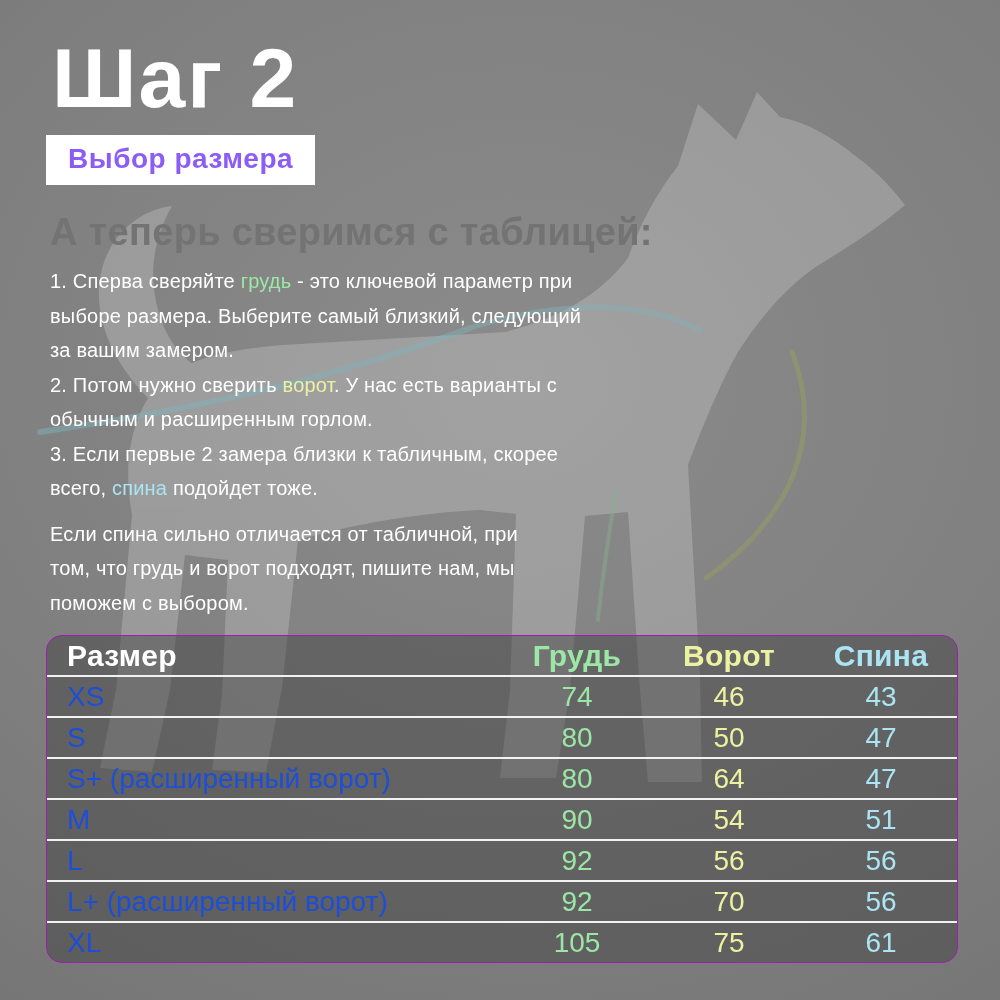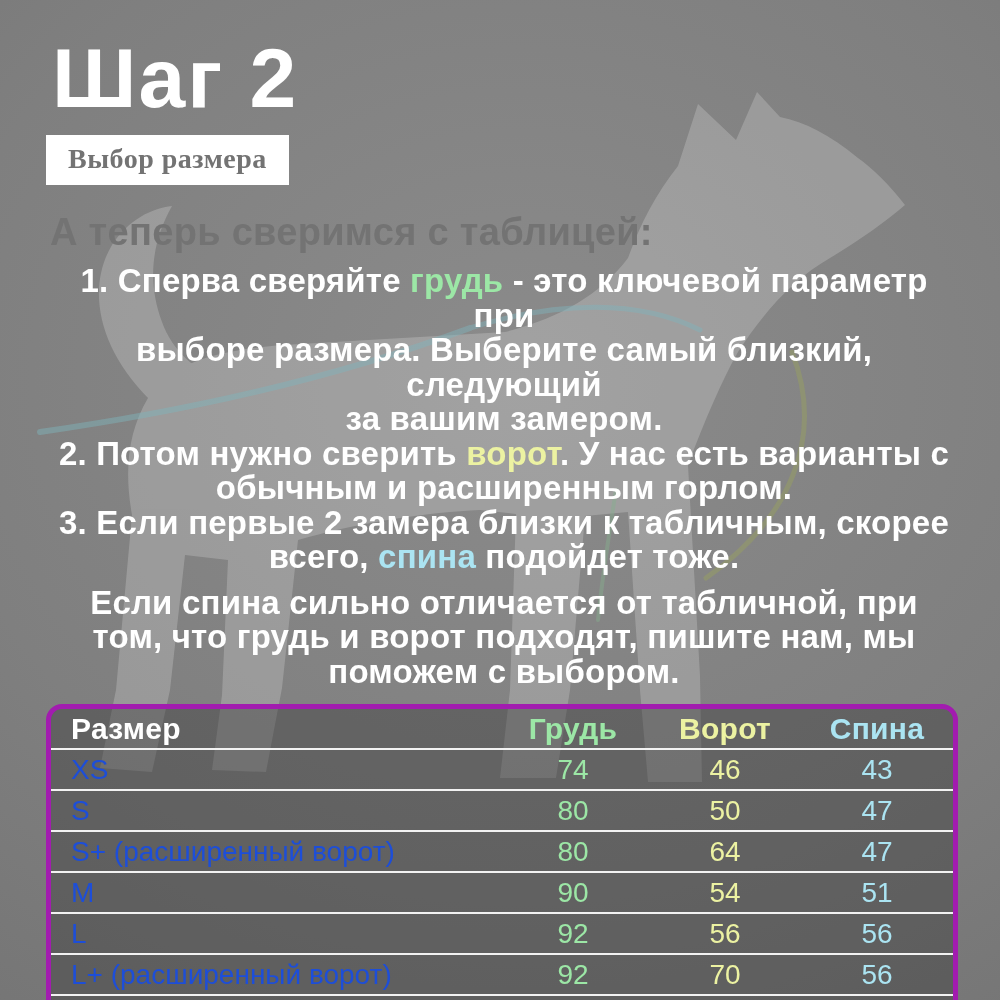--- a/index.html
+++ b/index.html
@@ -9,36 +9,36 @@
     font-family:"Liberation Sans", sans-serif;
     -webkit-font-smoothing:antialiased;
   }
   .dog-layer{position:absolute;left:0;top:0;width:1000px;height:1000px;pointer-events:none;}
   .content{position:absolute;left:46px;top:16px;width:912px;color:#ffffff;}
   .step-title{
     margin:18px 0 0 6px;font-size:84px;line-height:88px;font-weight:800;
     letter-spacing:2px;color:#ffffff;
   }
   .step-badge{
-    display:inline-block;margin:13px 0 0 0;background:#ffffff;color:#737373;
-    font-size:28px;font-weight:700;padding:8px 22px 10px 22px;letter-spacing:.5px;font-family:Liberation Serif, serif;
+    display:inline-block;margin:13px 0 0 0;background:#ffffff;color:#8b5cf6;
+    font-size:28px;font-weight:700;padding:8px 22px 10px 22px;letter-spacing:.5px;
   }
   .section-heading{
     margin:26px 0 10px 4px;font-size:38px;font-weight:800;letter-spacing:.3px;color:#737373;
   }
   .body-text{
-    margin:0 0 0 4px;font-size:33px;font-weight:700;line-height:34.5px;
-    white-space:pre-line;color:#ffffff;letter-spacing:.2px;text-align:center;
+    margin:0 0 0 4px;font-size:20px;font-weight:400;line-height:34.5px;
+    white-space:pre-line;color:#ffffff;letter-spacing:.2px;
   }
   .note-text{margin-top:11px;}
   .c-chest{color:#9CE7A6;}
   .c-neck{color:#ECF2A2;}
   .c-back{color:#ABE4F2;}
   .tbl-wrap{
-    margin-top:15px;border:5px solid #a21caf;border-radius:16px;overflow:hidden;
+    margin-top:15px;border:1px solid #a21caf;border-radius:16px;overflow:hidden;
     background:rgba(58,58,58,0.42);
   }
   table.size-table{width:100%;border-collapse:collapse;}
   .size-table th,.size-table td{height:39px;padding:0;vertical-align:middle;}
   .size-table .size{text-align:left;padding-left:20px;}
   .size-table .num{text-align:center;width:152px;}
   .size-table thead th{font-size:30px;font-weight:800;letter-spacing:.3px;}
   .size-table thead th.size{color:#ffffff;}
   .size-table tbody td{font-size:28px;font-weight:400;border-top:2px solid #f2f2f2;}
   .size-table tbody td.size{color:#1d4ed8;}

